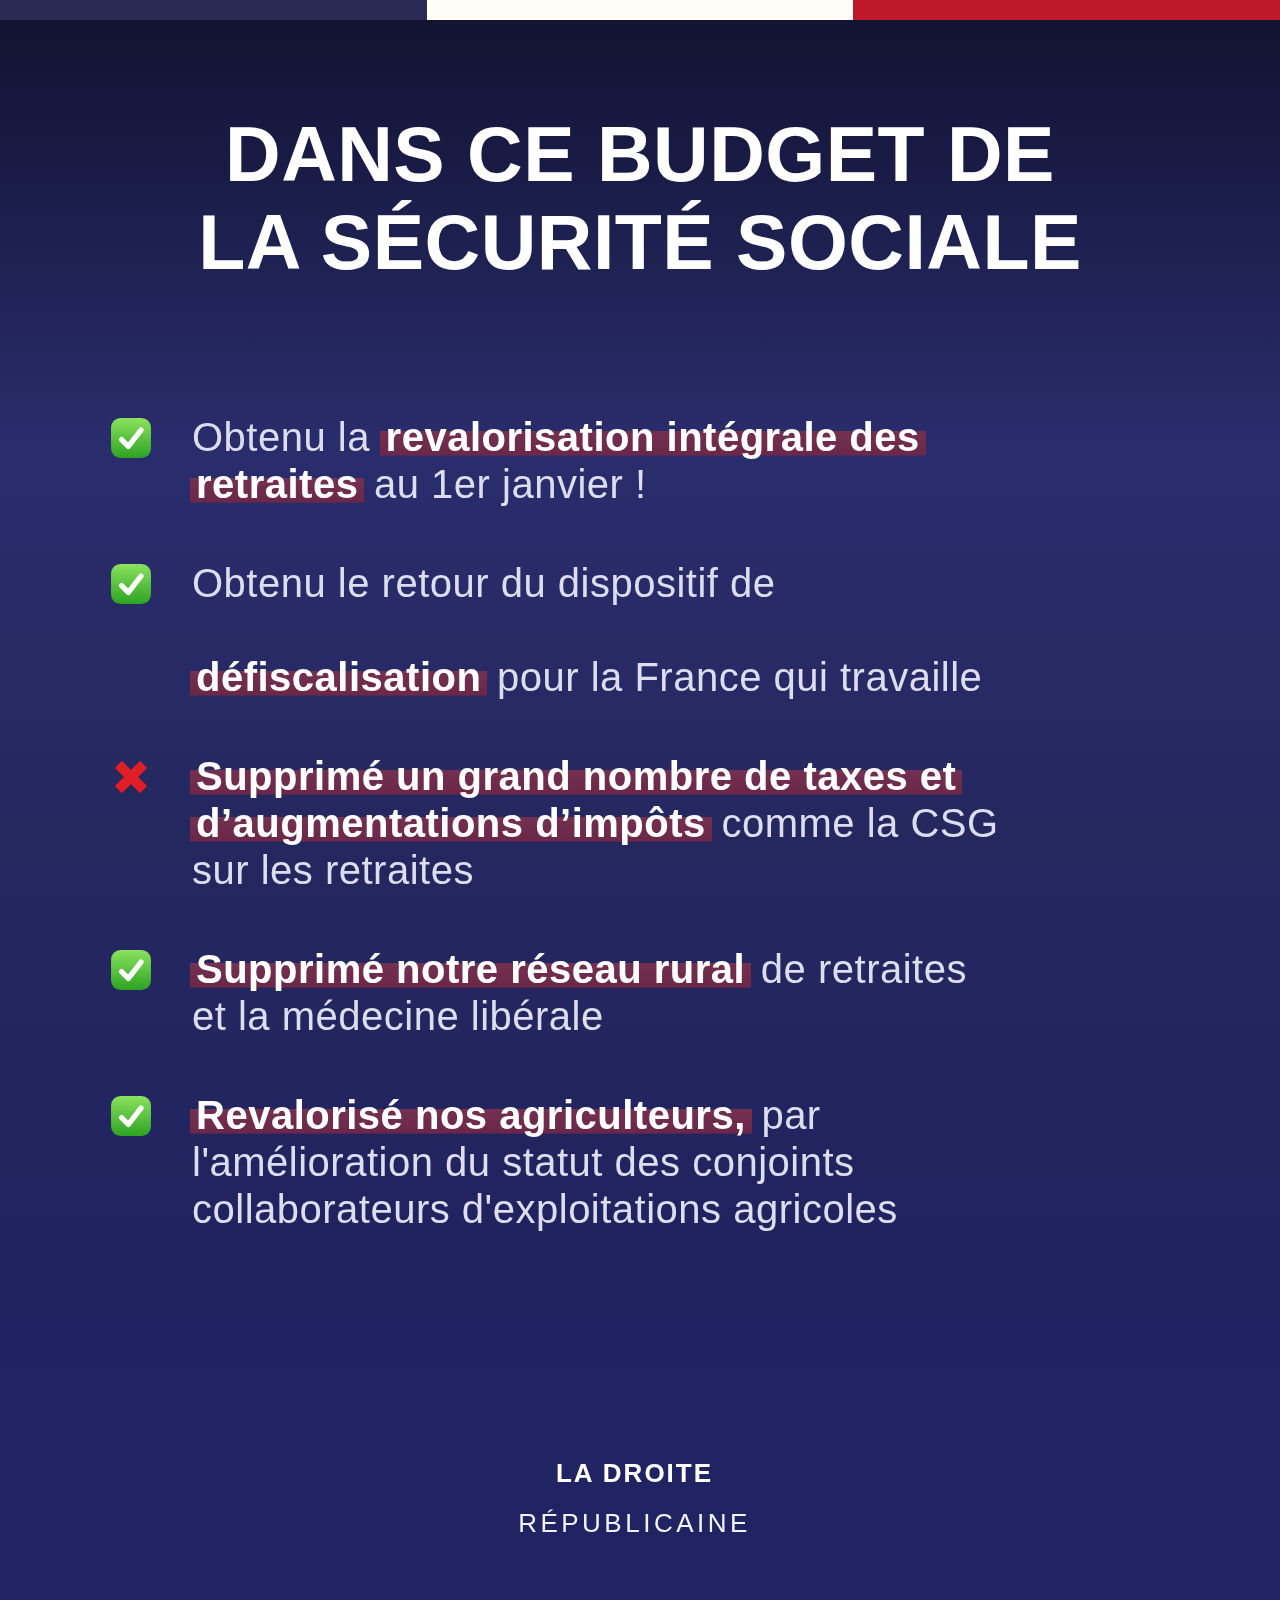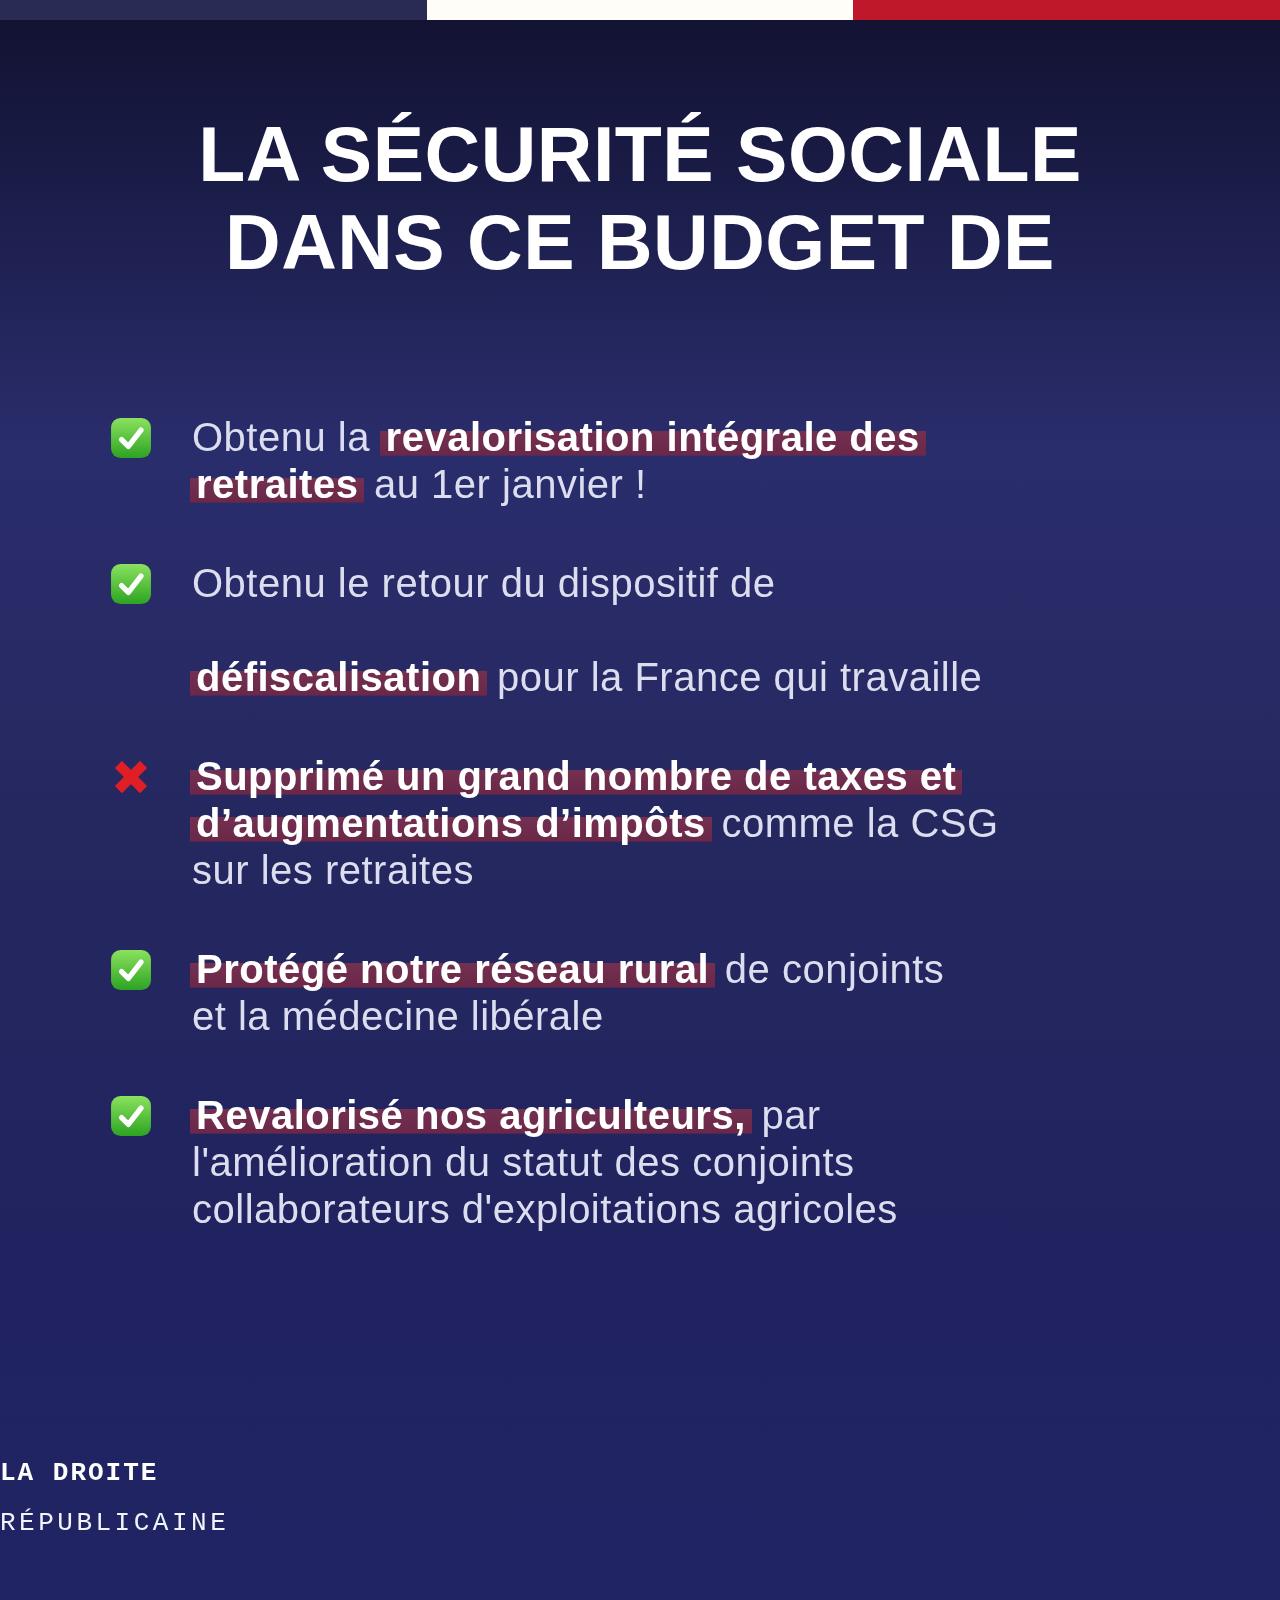--- a/index.html
+++ b/index.html
@@ -49,21 +49,21 @@
     font-weight: 700; color: #ffffff;
     padding: 0 6px; margin: 0 -2px;
     border-radius: 3px;
     background: linear-gradient(var(--hl, #733051), var(--hl-dark, #6b2747))
                 no-repeat 0 82% / 100% 56%;
   }
 
   
   .footer {
     position: absolute; left: 0; right: 11px; top: 1458px;
-    color: #ffffff; font-family: Liberation Mono, monospace;
+    text-align: center; color: #ffffff;
   }
   .brand1 {
     font-size: 26px; font-weight: 800;
     letter-spacing: 2px; line-height: 30px;
   }
   .brand2 {
     font-size: 26px; font-weight: 400;
     letter-spacing: 3.5px; line-height: 30px; color: #f2f3fb; margin-top: 20px;
   }
 </style>
@@ -72,22 +72,22 @@
 
 <div class="poster">
 
   <div class="flag-bar">
     <div class="flag-blue" style="background: rgb(42, 43, 85);"></div>
     <div class="flag-white" style="background: rgb(255, 253, 248);"></div>
     <div class="flag-red" style="background: rgb(192, 24, 43);"></div>
   </div>
 
   <h1 class="title">
+    <span class="tl">DANS CE BUDGET DE</span>
     <span class="tl">LA SÉCURITÉ SOCIALE</span>
-    <span class="tl">DANS CE BUDGET DE</span>
   </h1>
 
   <div class="checklist" id="checklist">
       <div class="item">
         <span class="icon">
           <svg viewBox="0 0 40 40" xmlns="http://www.w3.org/2000/svg">
             <defs>
               <linearGradient id="gchk" x1="0" y1="0" x2="0" y2="1">
                 <stop offset="0" stop-color="#8ae25e"></stop>
                 <stop offset="1" stop-color="#2da322"></stop>
@@ -128,21 +128,21 @@
             <defs>
               <linearGradient id="gchk" x1="0" y1="0" x2="0" y2="1">
                 <stop offset="0" stop-color="#8ae25e"></stop>
                 <stop offset="1" stop-color="#2da322"></stop>
               </linearGradient>
             </defs>
             <rect x="1" y="1" width="38" height="38" rx="9" fill="url(#gchk)"></rect>
             <path d="M11 21.5 L17.5 28 L29.5 12.5" fill="none" stroke="#ffffff" stroke-width="5" stroke-linecap="round" stroke-linejoin="round"></path>
           </svg>
         </span>
-        <p class="item-text"><span class="hl">Protégé notre réseau rural</span><span class="light"> de conjoints</span><br><span class="light">et la médecine libérale</span></p>
+        <p class="item-text"><span class="hl">Supprimé notre réseau rural</span><span class="light"> de retraites</span><br><span class="light">et la médecine libérale</span></p>
       </div>
       <div class="item">
         <span class="icon">
           <svg viewBox="0 0 40 40" xmlns="http://www.w3.org/2000/svg">
             <defs>
               <linearGradient id="gchk" x1="0" y1="0" x2="0" y2="1">
                 <stop offset="0" stop-color="#8ae25e"></stop>
                 <stop offset="1" stop-color="#2da322"></stop>
               </linearGradient>
             </defs>

